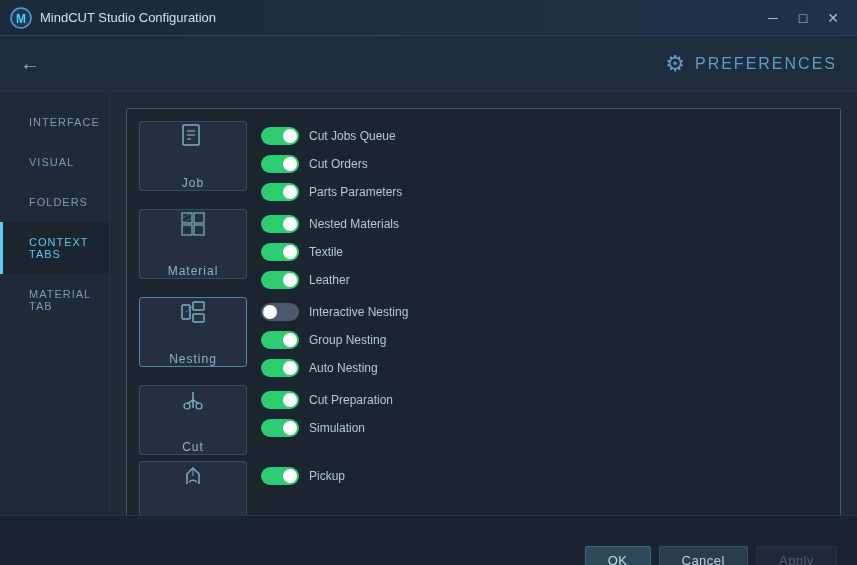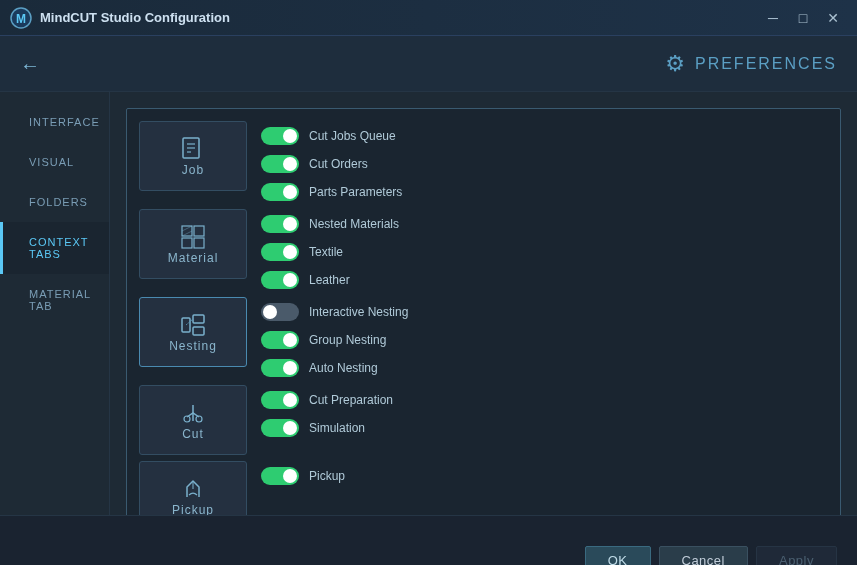--- a/index.html
+++ b/index.html
@@ -23,21 +23,21 @@
       position: relative;
     }
     .title-bar-logo {
       width: 22px;
       height: 22px;
       margin-right: 8px;
     }
     .title-bar-text {
       color: #cde0f0;
       font-size: 13px;
-      font-weight: 700;
+      font-weight: 400;
       flex: 1;
     }
     .title-bar-controls {
       display: flex;
       gap: 2px;
     }
     .title-bar-btn {
       width: 28px;
       height: 22px;
       background: transparent;
@@ -145,21 +145,21 @@
     .tab-card {
       width: 108px;
       min-width: 108px;
       height: 70px;
       background: #243040;
       border: 1px solid #334d62;
       border-radius: 3px;
       display: flex;
       flex-direction: column;
       align-items: center;
-      justify-content: center;
+      justify-content: space-between;
       margin-right: 14px;
       cursor: pointer;
     }
     .tab-card-label {
       font-size: 12px;
       color: #8ab5cc;
       letter-spacing: 1px;
     }
     .tab-card.highlighted {
       border-color: #4a8ab0;

